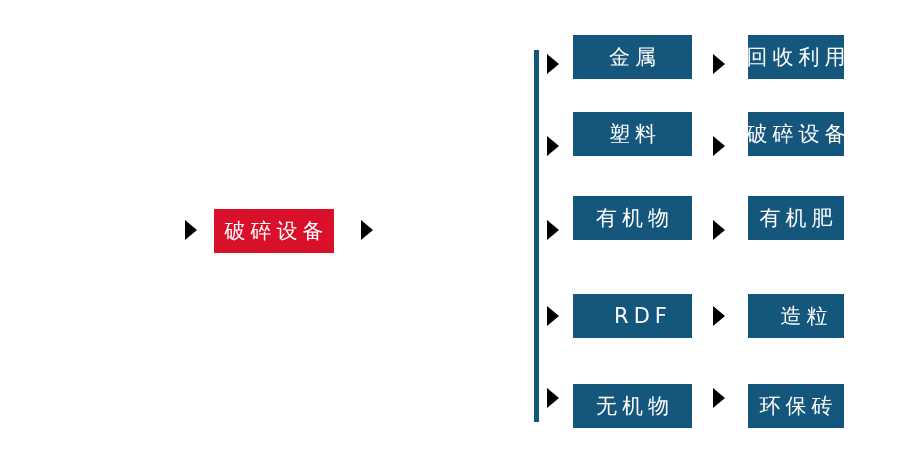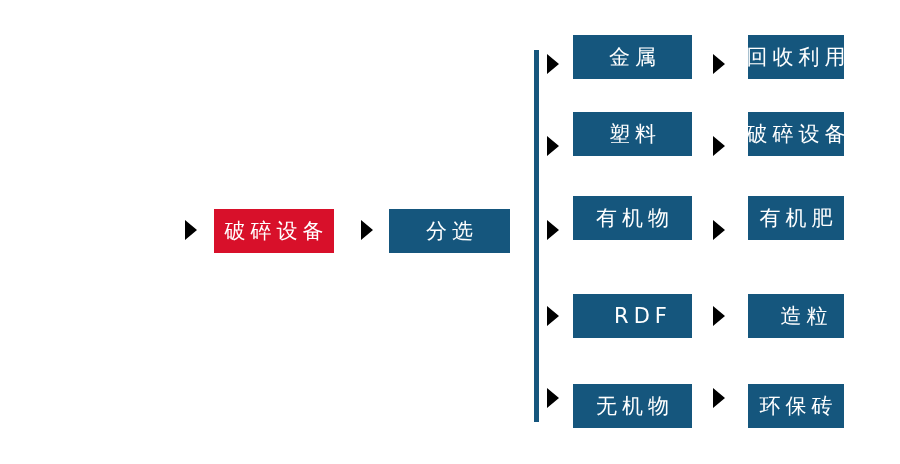--- a/index.html
+++ b/index.html
@@ -79,23 +79,20 @@
 
   <svg class="arrow a-main1">
       <use href="#arrow-shape"></use>
     </svg>
   <div class="node red n-shredder">
     <span>破碎设备</span>
   </div>
   <svg class="arrow a-main2">
       <use href="#arrow-shape"></use>
     </svg>
-  <div class="node n-sorter">
-    <span>分选</span>
-  </div>
 
   <div class="trunk"></div>
 
   <div class="r0">
     <svg class="arrow a-branch">
         <use href="#arrow-shape"></use>
       </svg>
     <div class="node cat">
       <span>金属</span>
     </div>

